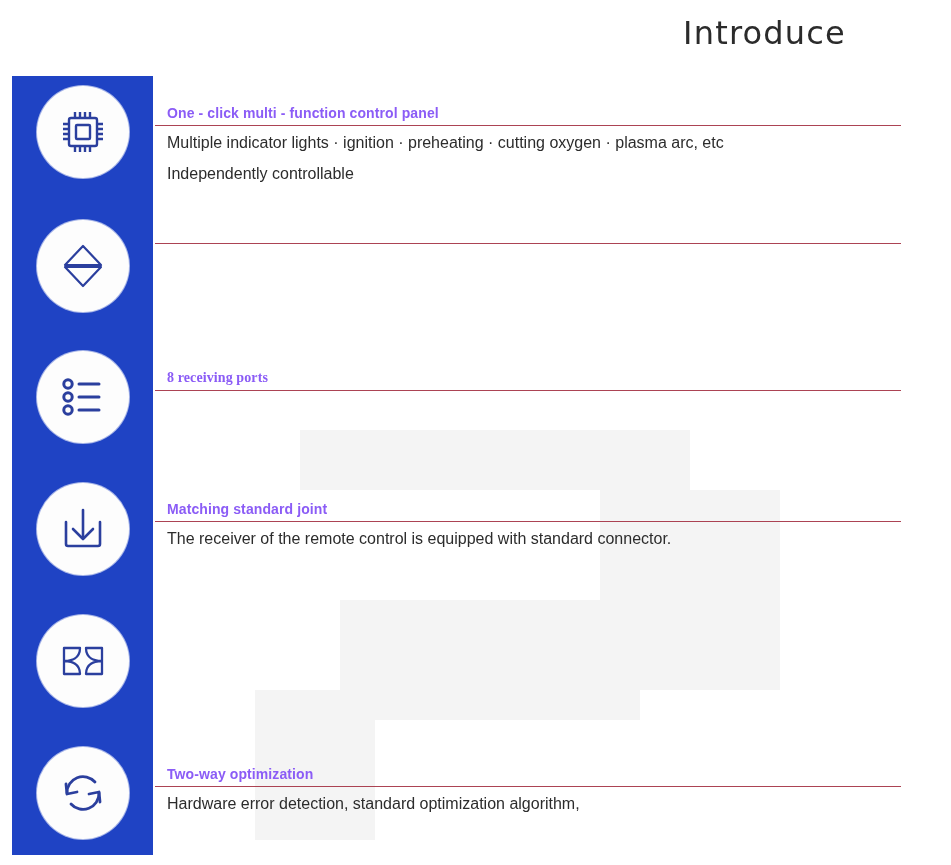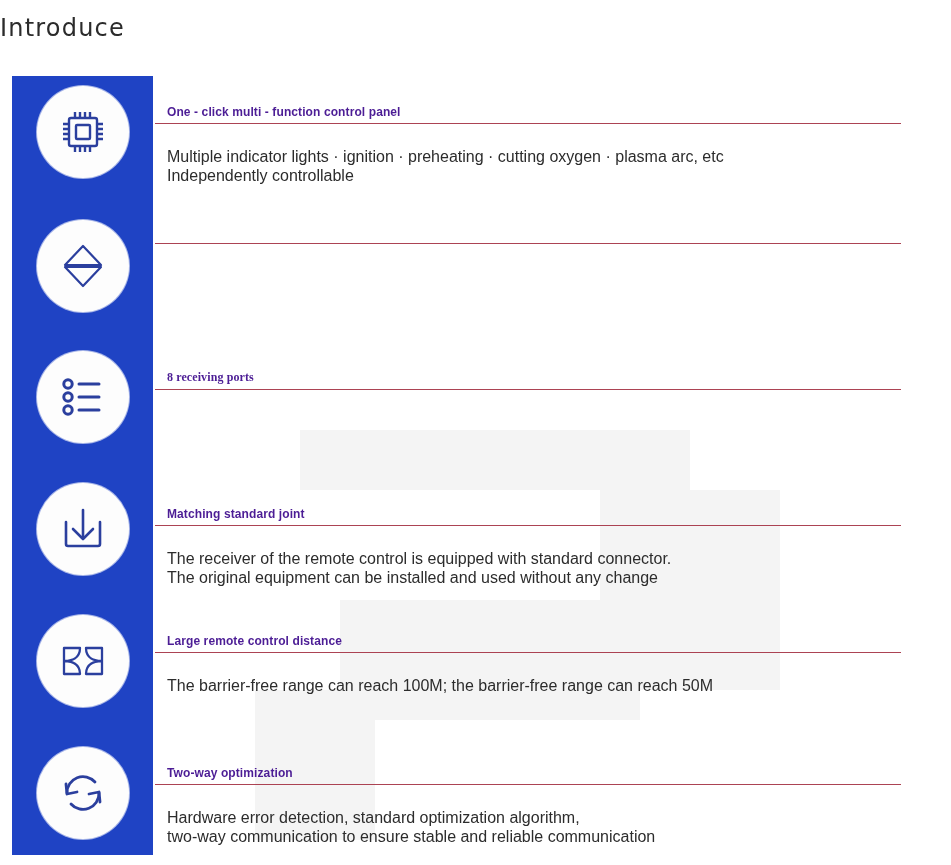--- a/index.html
+++ b/index.html
@@ -25,22 +25,22 @@
   .wm-1 { left: 300px; top: 430px; width: 390px; height: 60px; }
   .wm-2 { left: 340px; top: 600px; width: 300px; height: 120px; }
   .wm-3 { left: 600px; top: 490px; width: 180px; height: 200px; }
   .wm-4 { left: 255px; top: 690px; width: 120px; height: 150px; }
 
   .page-title {
     position: absolute;
     top: 14px;
     left: 0;
     width: 846px;
-    text-align: left;
-    font-size: 24px;
+    text-align: right;
+    font-size: 32px;
     font-weight: 400;
     letter-spacing: 1.2px;
     color: #2b2b2b;
     font-family: "DejaVu Sans", sans-serif;
   }
 
   
   .blue-band {
     position: absolute;
     left: 12px;
@@ -77,44 +77,44 @@
   }
   .icon-circle svg { display: block; }
 
   .feature-body {
     position: absolute;
     left: 167px;
     width: 734px;
   }
 
   .feature-title {
-    font-size: 12px;
+    font-size: 14px;
     font-weight: bold;
-    color: #4c1d95;
+    color: #8b5cf6;
     letter-spacing: 0.1px;
     white-space: nowrap;
   }
 
   .divider {
     height: 0;
     border-top: 1.2px solid #9d2235;
     opacity: 0.85;
     margin-top: 4px;
     margin-left: -12px;
     width: 746px;
   }
 
   .feature-line {
     font-size: 16px;
     color: #2c2c2c;
-    margin-top: 1px;
+    margin-top: 13px;
     white-space: nowrap;
     font-weight: 400;
   }
-  .feature-line.first { margin-top: 24px; }
+  .feature-line.first { margin-top: 8px; }
 </style>
 </head>
 <body>
 
 <div class="watermark wm-1"></div>
 <div class="watermark wm-2"></div>
 <div class="watermark wm-3"></div>
 <div class="watermark wm-4"></div>
 
 <div class="page-title">Introduce</div>
@@ -167,52 +167,45 @@
   </div>
 
   <div class="feature">
     <div class="icon-circle" style="top:11px;">
       <svg width="54" height="54" viewBox="0 0 54 54" fill="none" stroke="#2b3f9e" stroke-width="2.6" stroke-linecap="round" stroke-linejoin="round">
         <path d="M27 8 V36"></path>
         <path d="M17 27 L27 37 L37 27"></path>
         <path d="M10 20 V42 a2 2 0 0 0 2 2 H42 a2 2 0 0 0 2 -2 V20"></path>
       </svg>
     </div>
-    <div class="feature-body" style="top:35px;">
+    <div class="feature-body" style="top:29px;">
       <div class="feature-title">Matching standard joint</div>
       <div class="divider"></div>
       <div class="feature-line first">The receiver of the remote control is equipped with standard connector.</div>
-      <div class="feature-line">The original equipment can be installed and used without any change</div>
     </div>
   </div>
 
   <div class="feature">
     <div class="icon-circle" style="top:11px;">
       <svg width="54" height="54" viewBox="0 0 54 54" fill="none" stroke="#2b3f9e" stroke-width="2.3" stroke-linejoin="round">
         <path d="M8 14 H24 C24 24 16 27 8 27 Z M8 40 H24 C24 30 16 27 8 27 Z"></path>
         <path d="M46 14 H30 C30 24 38 27 46 27 Z M46 40 H30 C30 30 38 27 46 27 Z"></path>
       </svg>
-    </div>
-    <div class="feature-body" style="top:30px;">
-      <div class="feature-title">Large remote control distance</div>
-      <div class="divider"></div>
-      <div class="feature-line first">The barrier-free range can reach 100M; the barrier-free range can reach 50M</div>
     </div>
   </div>
 
   <div class="feature">
     <div class="icon-circle" style="top:11px;">
       <svg width="56" height="56" viewBox="0 0 56 56" fill="none" stroke="#2b3f9e" stroke-width="2.8" stroke-linecap="round" stroke-linejoin="round">
         <path d="M44 28 A16 16 0 0 1 16 39"></path>
         <path d="M12 28 A16 16 0 0 1 40 17"></path>
         <path d="M11 19 L12 29 L22 27"></path>
         <path d="M45 37 L44 27 L34 29"></path>
       </svg>
     </div>
     <div class="feature-body" style="top:30px;">
       <div class="feature-title">Two-way optimization</div>
       <div class="divider"></div>
       <div class="feature-line first">Hardware error detection, standard optimization algorithm,</div>
-      <div class="feature-line">two-way communication to ensure stable and reliable communication</div>
     </div>
   </div>
 
 </div>
 
 </body></html>

